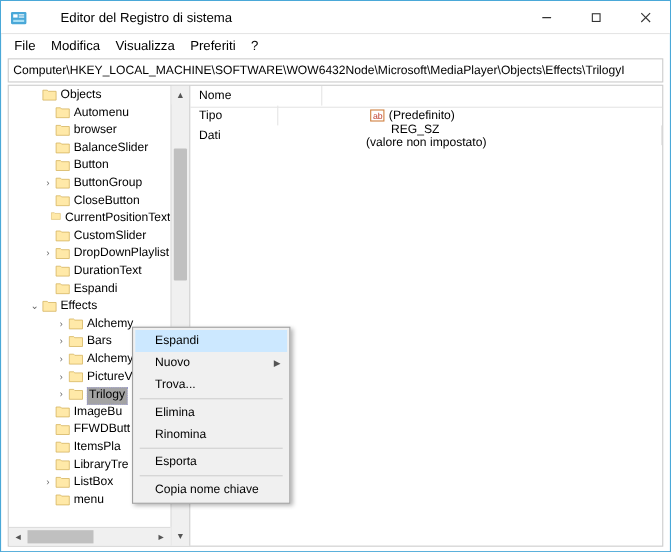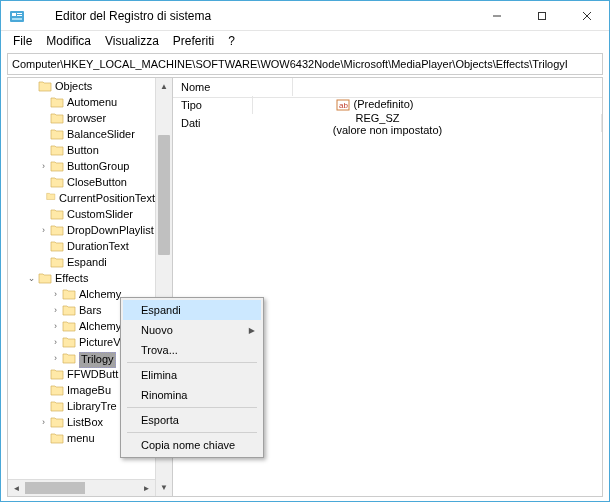--- a/index.html
+++ b/index.html
@@ -267,30 +267,39 @@
           </span>
     <span class="tree-label sel">Trilogy</span>
   </div>
         <div class="tree-item" style="padding-left:30px">
     <span class="exp"></span>
     <span class="fold">
             <svg viewBox="0 0 14 12">
               <path d="M1 2h4l1 1h7v8H1z" fill="#ffe9a8" stroke="#d4b25c" stroke-width="0.7"></path>
             </svg>
           </span>
+    <span class="tree-label ">ImageBu</span>
+  </div>
+        <div class="tree-item" style="padding-left:30px">
+    <span class="exp"></span>
+    <span class="fold">
+            <svg viewBox="0 0 14 12">
+              <path d="M1 2h4l1 1h7v8H1z" fill="#ffe9a8" stroke="#d4b25c" stroke-width="0.7"></path>
+            </svg>
+          </span>
     <span class="tree-label ">FFWDButt</span>
   </div>
         <div class="tree-item" style="padding-left:30px">
     <span class="exp"></span>
     <span class="fold">
             <svg viewBox="0 0 14 12">
               <path d="M1 2h4l1 1h7v8H1z" fill="#ffe9a8" stroke="#d4b25c" stroke-width="0.7"></path>
             </svg>
           </span>
-    <span class="tree-label ">ImageBu</span>
+    <span class="tree-label ">ItemsPla</span>
   </div>
         <div class="tree-item" style="padding-left:30px">
     <span class="exp"></span>
     <span class="fold">
             <svg viewBox="0 0 14 12">
               <path d="M1 2h4l1 1h7v8H1z" fill="#ffe9a8" stroke="#d4b25c" stroke-width="0.7"></path>
             </svg>
           </span>
     <span class="tree-label ">LibraryTre</span>
   </div>

